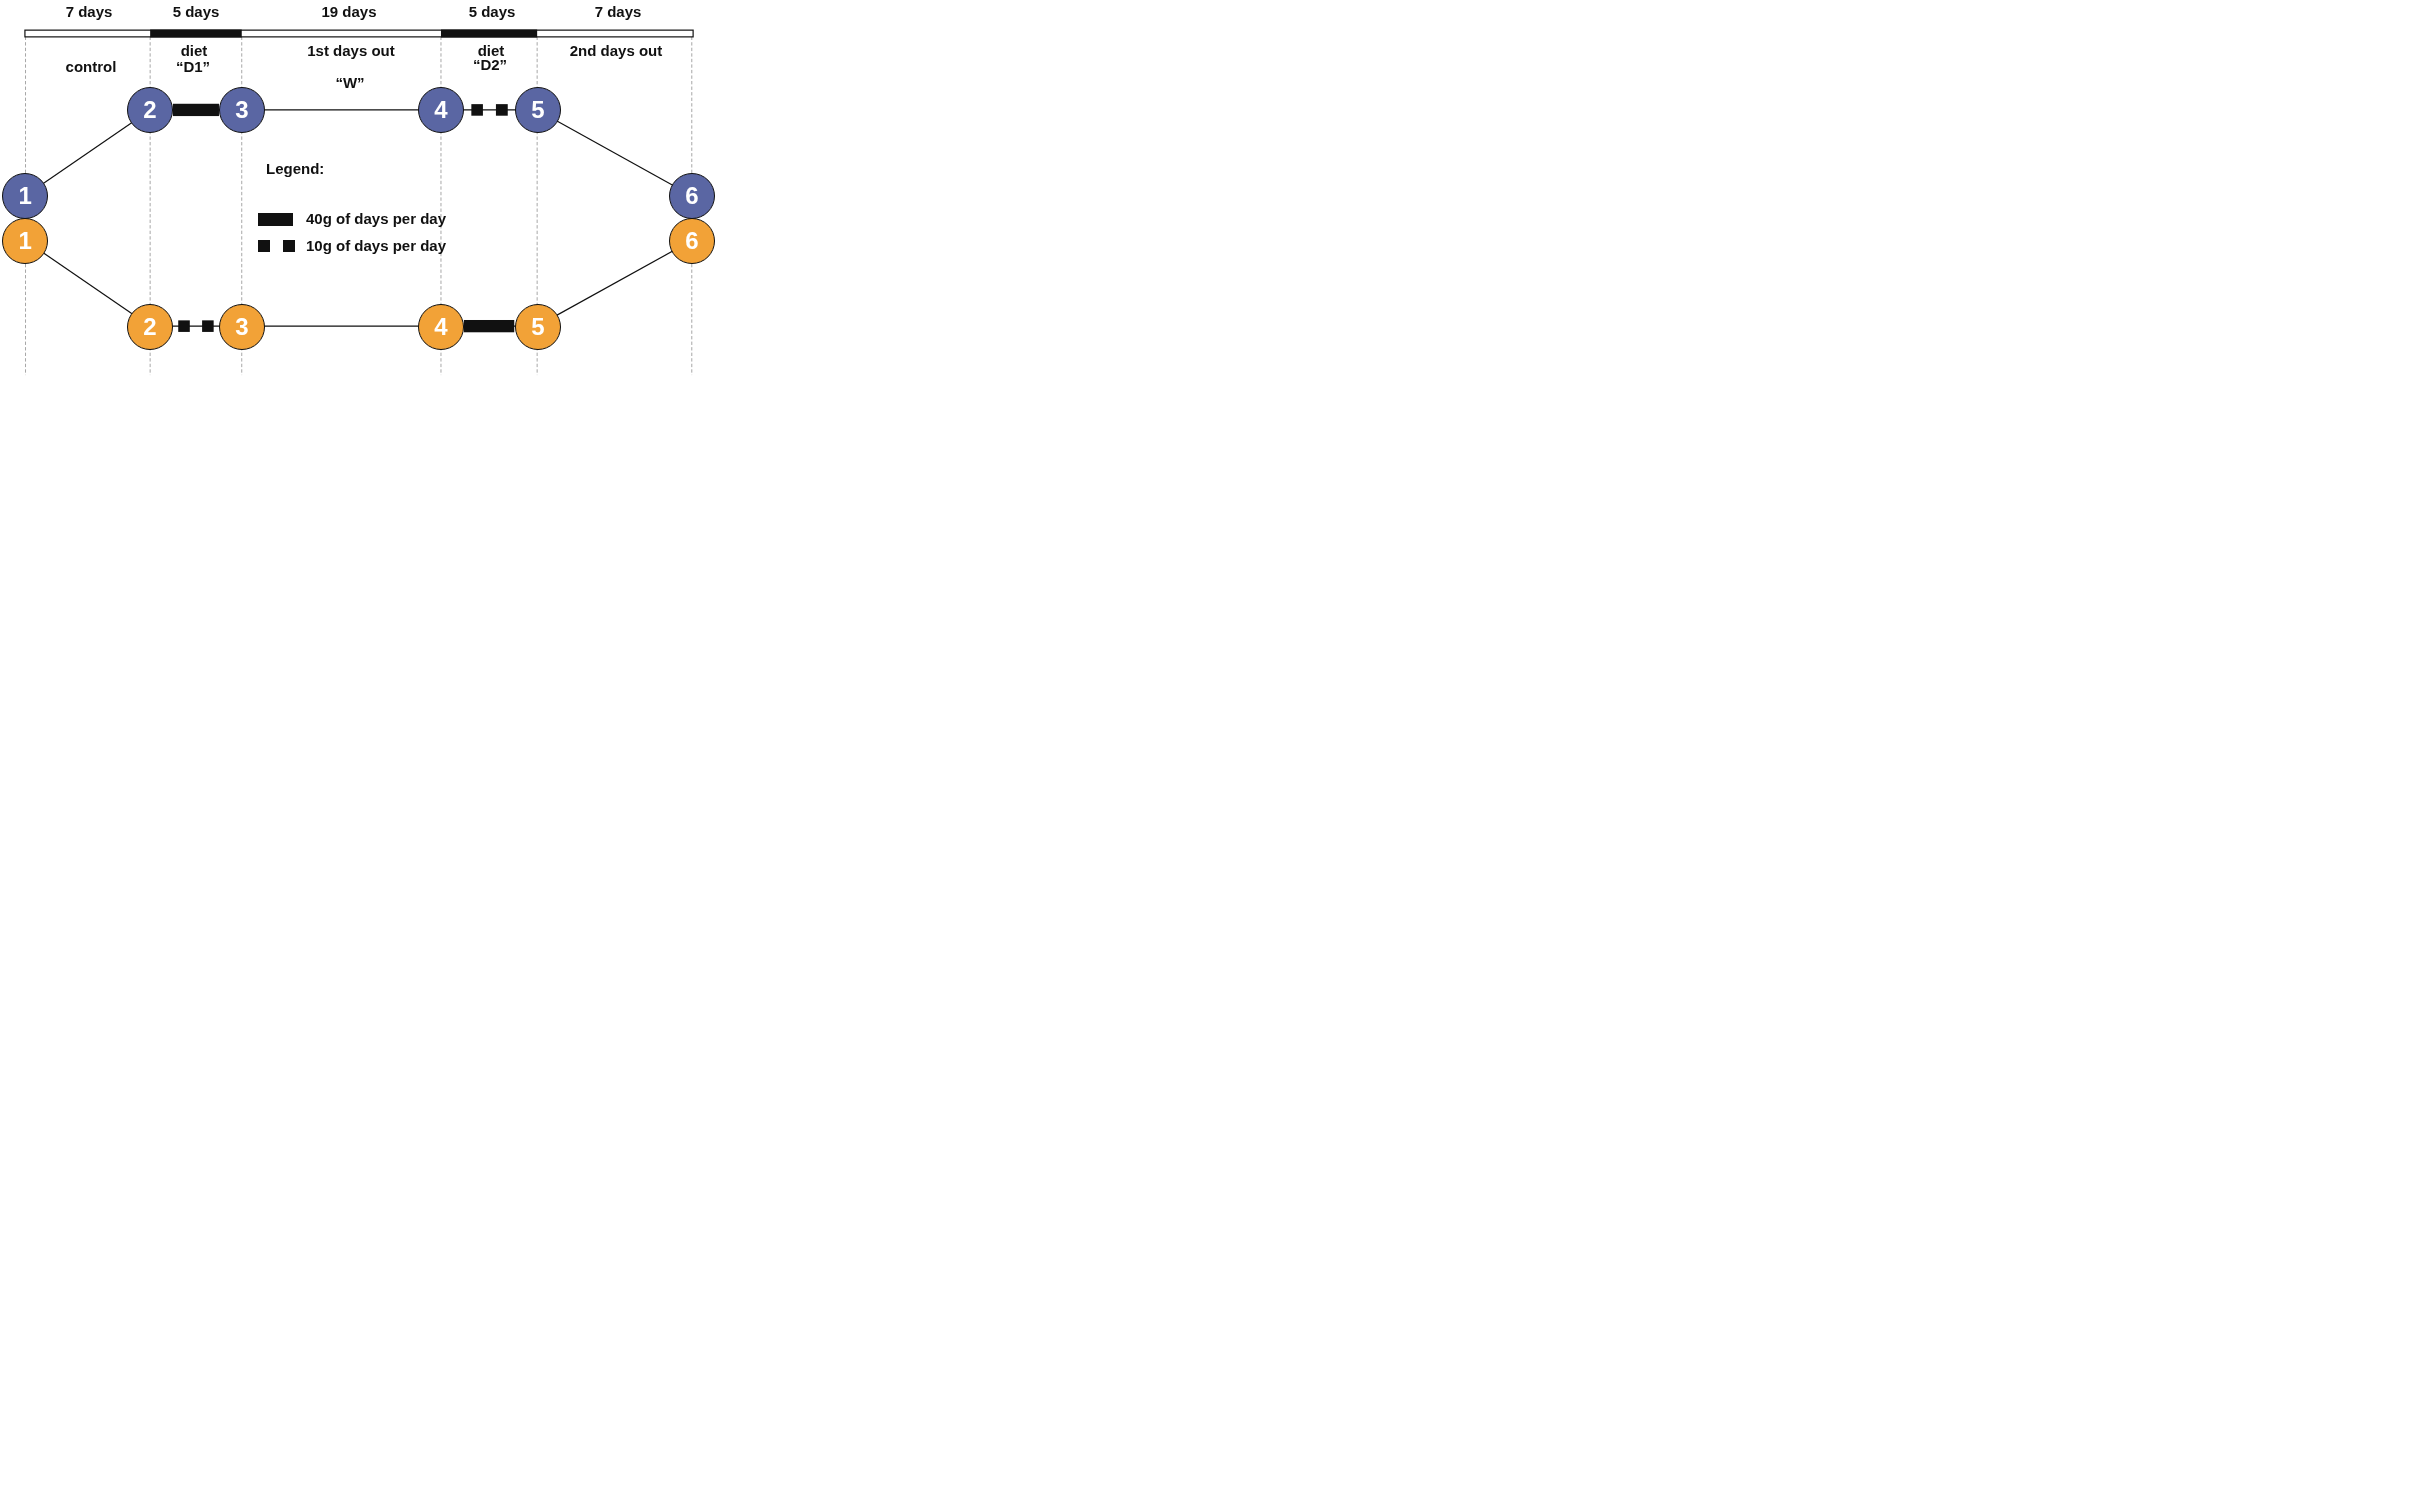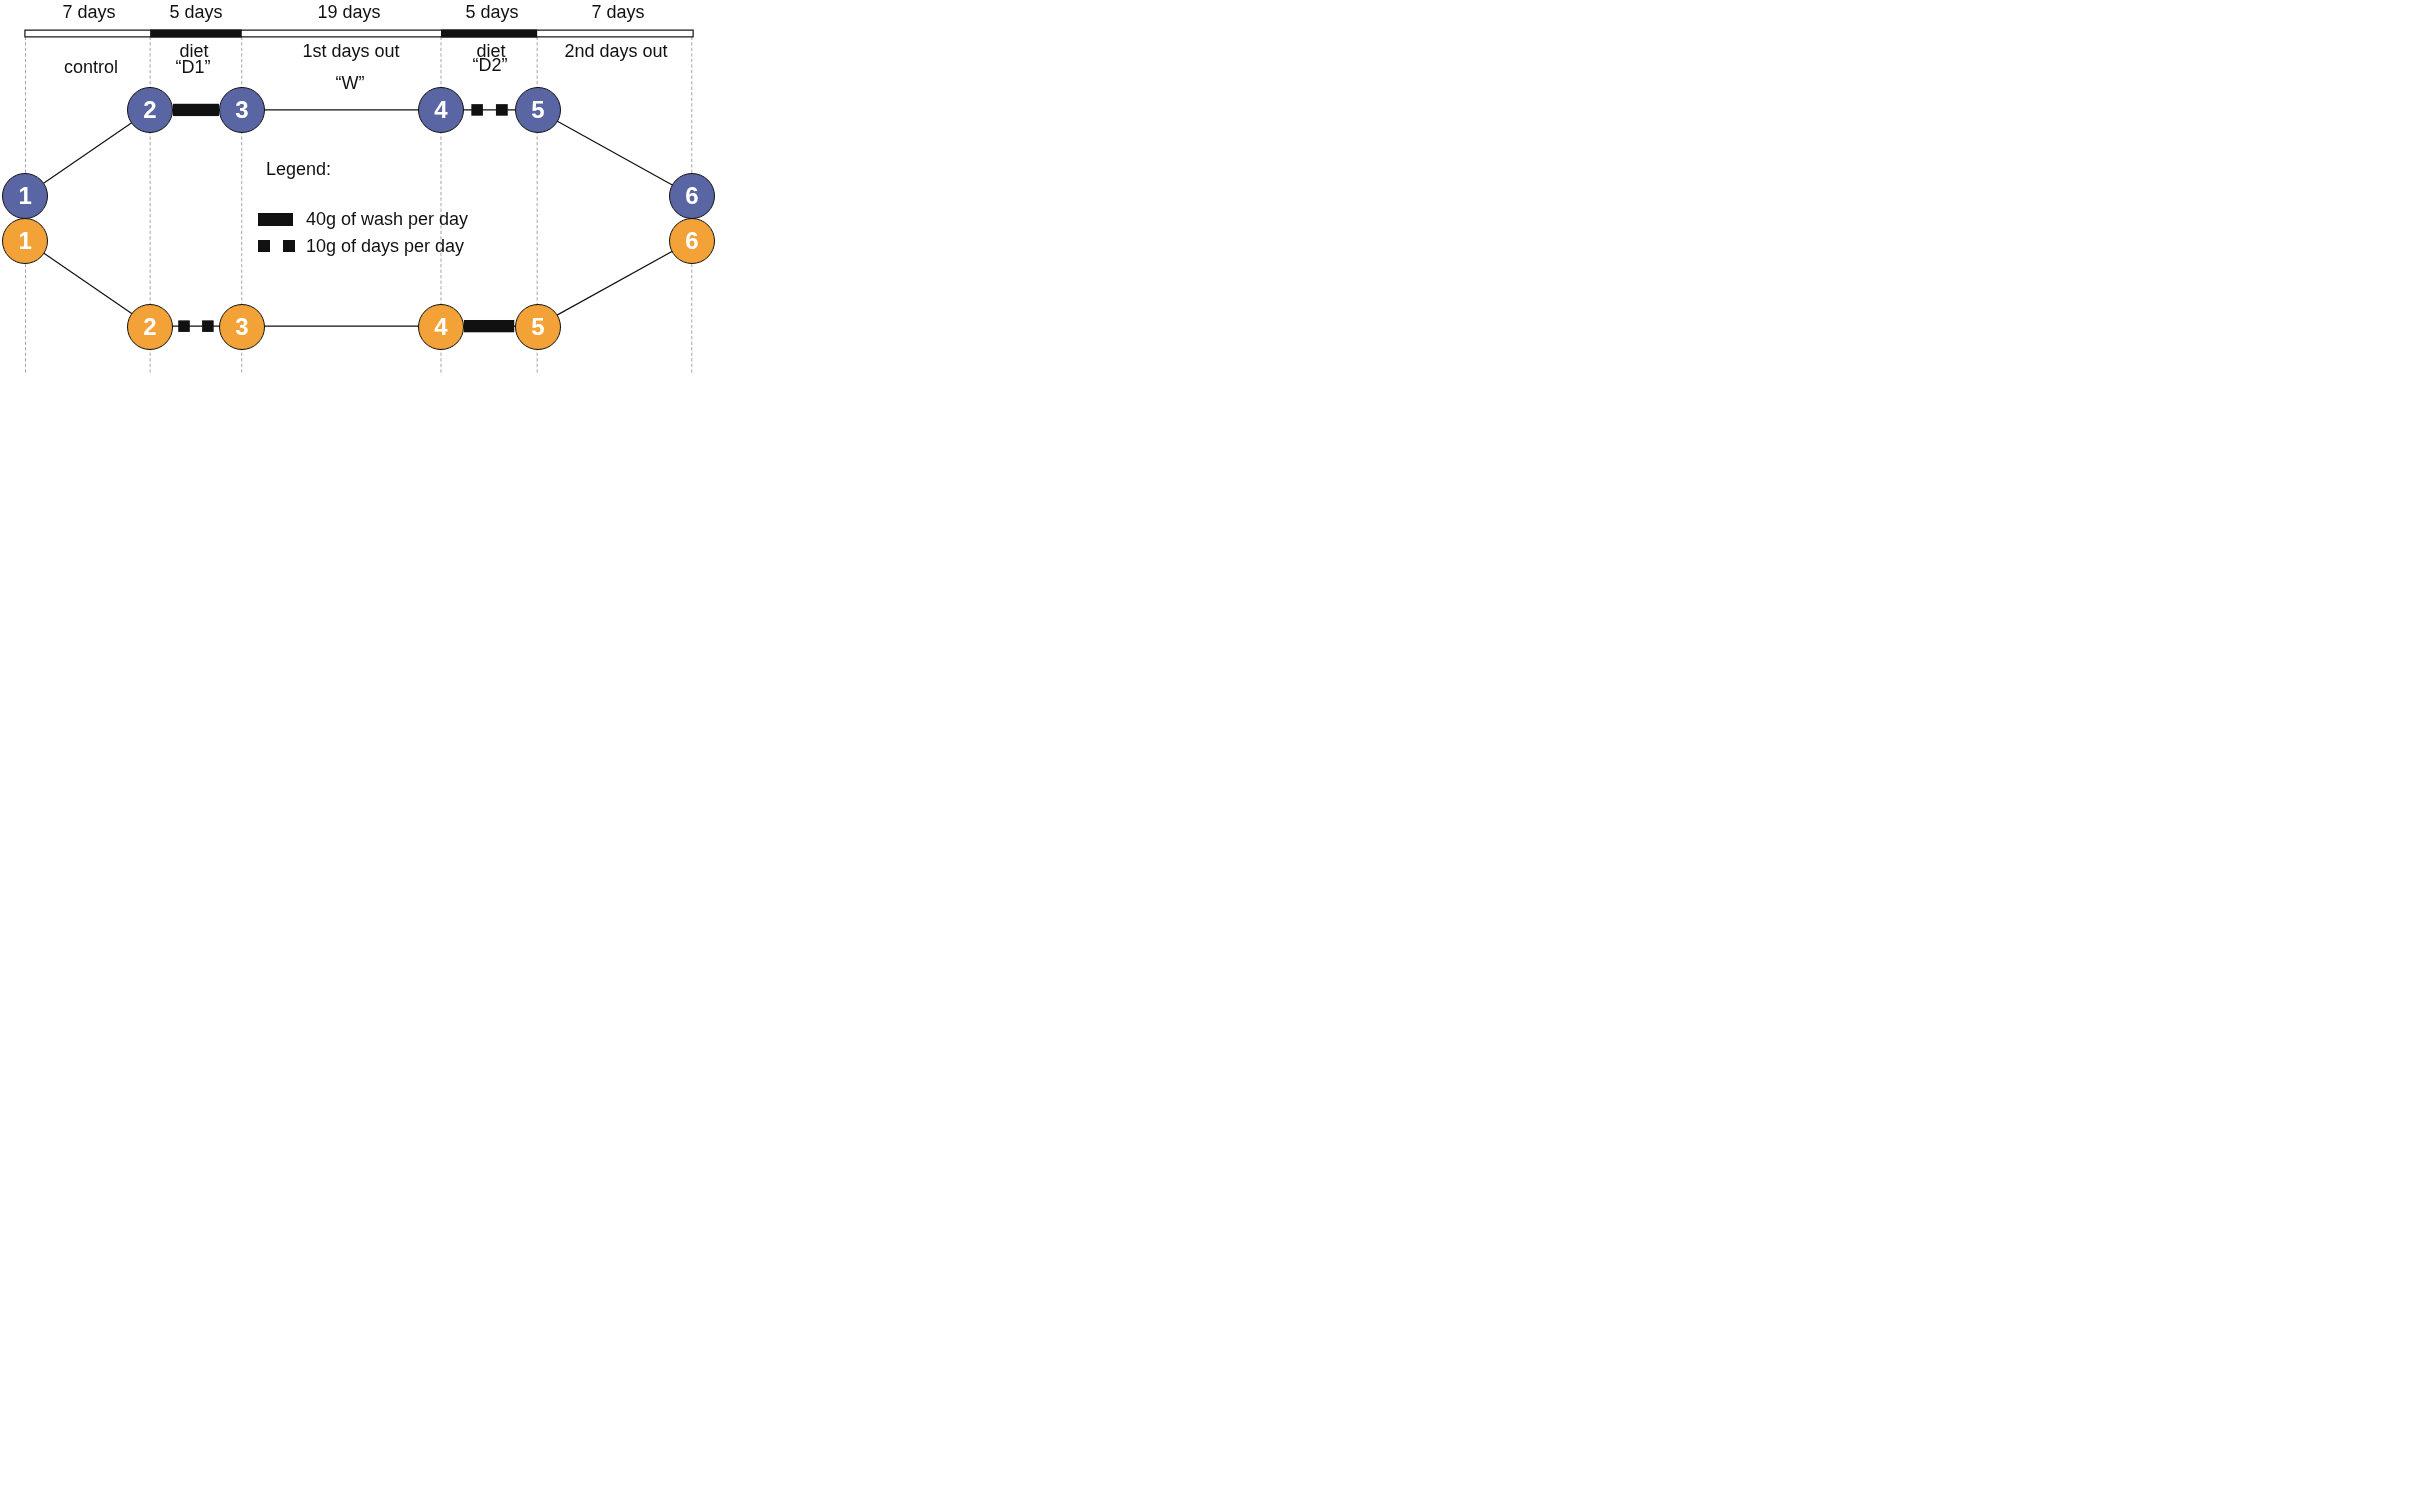--- a/index.html
+++ b/index.html
@@ -8,23 +8,24 @@
     width:719px;height:377px;
     background:#fff;
     font-family:"Liberation Sans", sans-serif;
     color:#111;
     overflow:hidden;
   }
   #wires{position:absolute;left:0;top:0;z-index:1;}
   .lbl{
     position:absolute;
     transform:translateX(-50%);
-    font-size:18px;line-height:22px;
+    font-size:15px;line-height:22px;
     white-space:nowrap;
     z-index:3;
+    font-weight:bold;
   }
   .lbl.left-anchor{transform:none;}
   .node{
     position:absolute;
     width:46px;height:46px;
     box-sizing:border-box;
     border:1.4px solid #111;
     border-radius:50%;
     display:flex;align-items:center;justify-content:center;
     color:#fff;font-size:24px;font-weight:bold;
@@ -107,20 +108,20 @@
   <div class="node orange" style="left: 2.3px; top: 218px; background: rgb(242, 162, 55);">1</div>
   <div class="node orange" style="left: 127px; top: 304px; background: rgb(242, 162, 55);">2</div>
   <div class="node orange" style="left: 219px; top: 304px; background: rgb(242, 162, 55);">3</div>
   <div class="node orange" style="left: 418px; top: 304px; background: rgb(242, 162, 55);">4</div>
   <div class="node orange" style="left: 515px; top: 304px; background: rgb(242, 162, 55);">5</div>
   <div class="node orange" style="left: 669px; top: 218px; background: rgb(242, 162, 55);">6</div>
 
   <div class="lbl left-anchor" style="left:266px;top:158px">Legend:</div>
 
   <div class="legend-swatch-bar" style="left:258px;top:213px"></div>
-  <div class="lbl left-anchor" style="left:306px;top:208px">40g of wash per day</div>
+  <div class="lbl left-anchor" style="left:306px;top:208px">40g of days per day</div>
 
   <div class="legend-square" style="left:258px;top:240px"></div>
   <div class="legend-square" style="left:283px;top:240px"></div>
   <div class="lbl left-anchor" style="left:306px;top:235px">10g of days per day</div>
 
 </div>
 
 
 </body></html>

